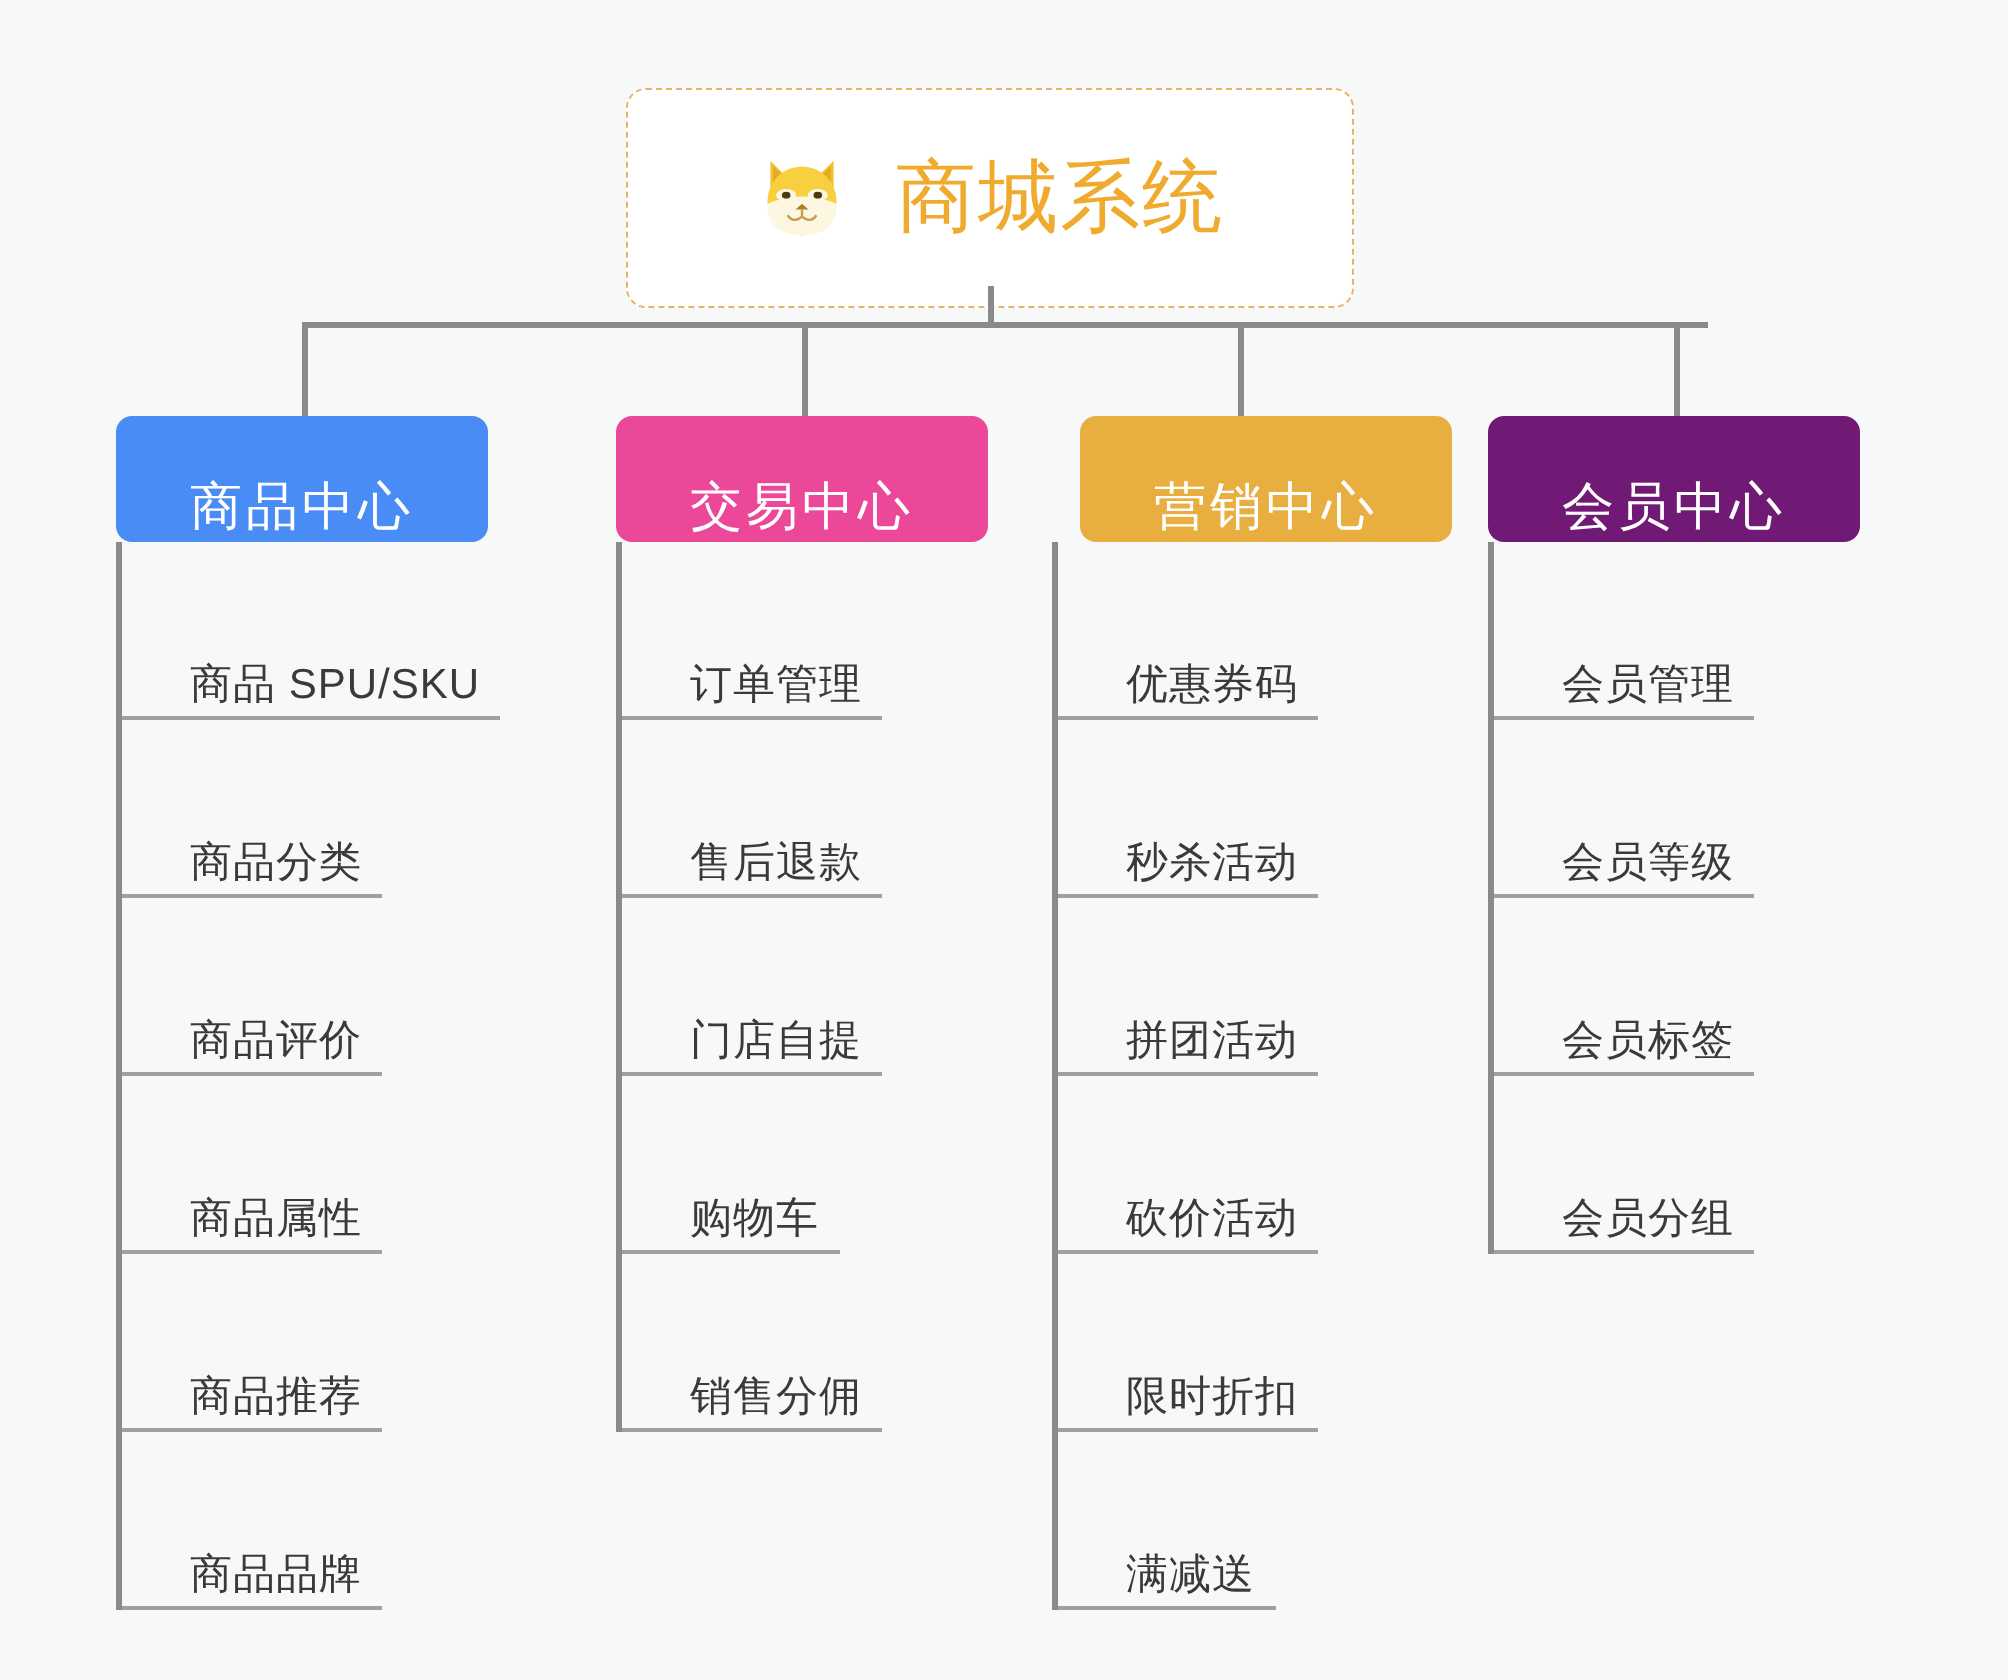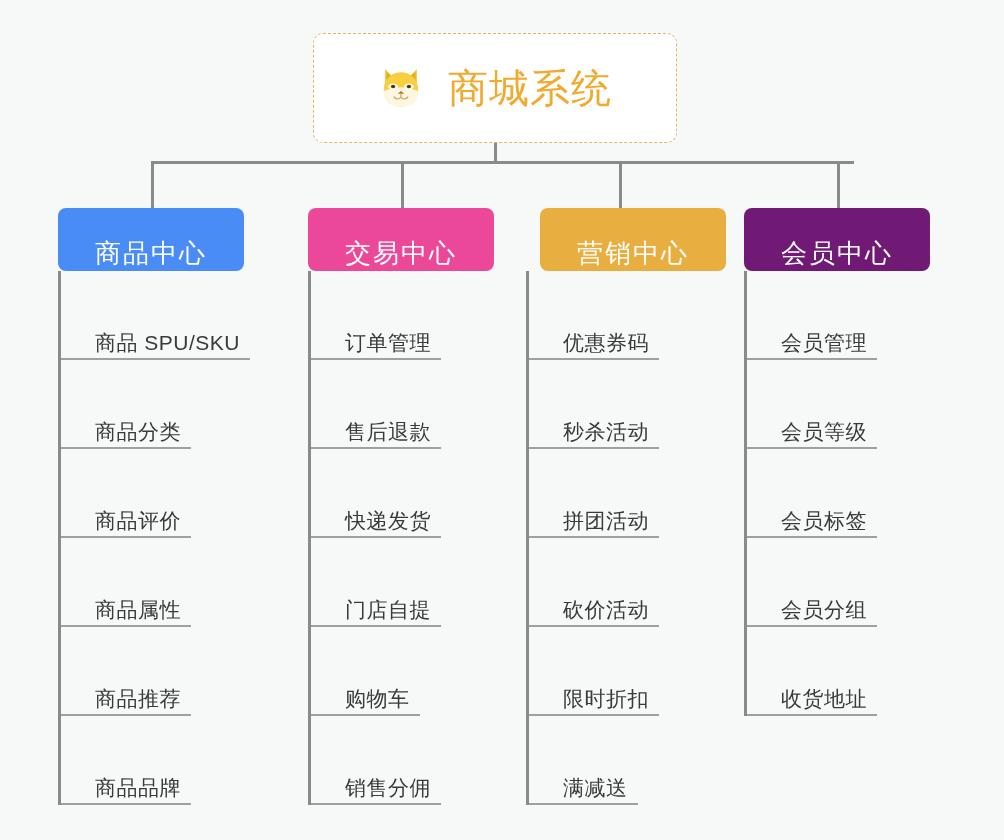--- a/index.html
+++ b/index.html
@@ -18,21 +18,21 @@
   .mindmap {
     position: relative;
     width: 1004px;
     height: 840px;
   }
 
   
   .root-node {
     position: absolute;
     left: 313px;
-    top: 33px;
+    top: 44px;
     width: 364px;
     height: 110px;
     box-sizing: border-box;
     background: #ffffff;
     border: 1px dashed #e8b464;
     border-radius: 10px;
     display: flex;
     align-items: center;
     justify-content: center;
     gap: 24px;
@@ -211,24 +211,20 @@
     <div class="leaf-list">
       <div class="leaf-item">
         <span class="leaf-label">订单管理</span>
         <span class="leaf-underline" style="width: 130px;"></span>
       </div>
       <div class="leaf-item">
         <span class="leaf-label">售后退款</span>
         <span class="leaf-underline" style="width: 130px;"></span>
       </div>
       <div class="leaf-item">
-        <span class="leaf-label">快递发货</span>
-        <span class="leaf-underline" style="width: 130px;"></span>
-      </div>
-      <div class="leaf-item">
         <span class="leaf-label">门店自提</span>
         <span class="leaf-underline" style="width: 130px;"></span>
       </div>
       <div class="leaf-item">
         <span class="leaf-label">购物车</span>
         <span class="leaf-underline" style="width: 109px;"></span>
       </div>
       <div class="leaf-item">
         <span class="leaf-label">销售分佣</span>
         <span class="leaf-underline" style="width: 130px;"></span>
@@ -282,20 +278,16 @@
         <span class="leaf-underline" style="width: 130px;"></span>
       </div>
       <div class="leaf-item">
         <span class="leaf-label">会员标签</span>
         <span class="leaf-underline" style="width: 130px;"></span>
       </div>
       <div class="leaf-item">
         <span class="leaf-label">会员分组</span>
         <span class="leaf-underline" style="width: 130px;"></span>
       </div>
-      <div class="leaf-item">
-        <span class="leaf-label">收货地址</span>
-        <span class="leaf-underline" style="width: 130px;"></span>
-      </div>
     </div>
   </div>
 
 </div>
 
 </body></html>

